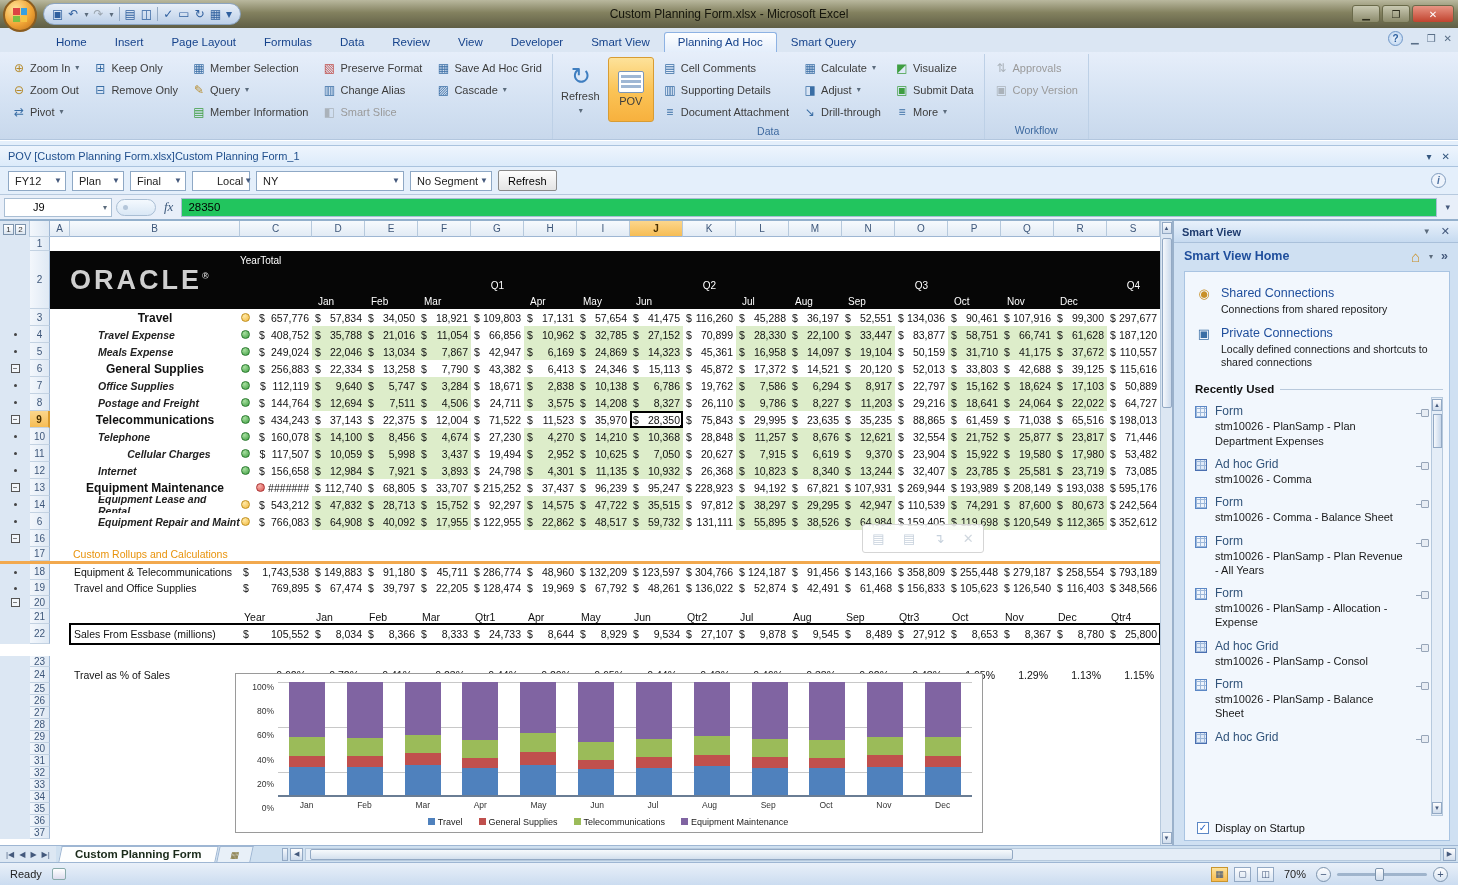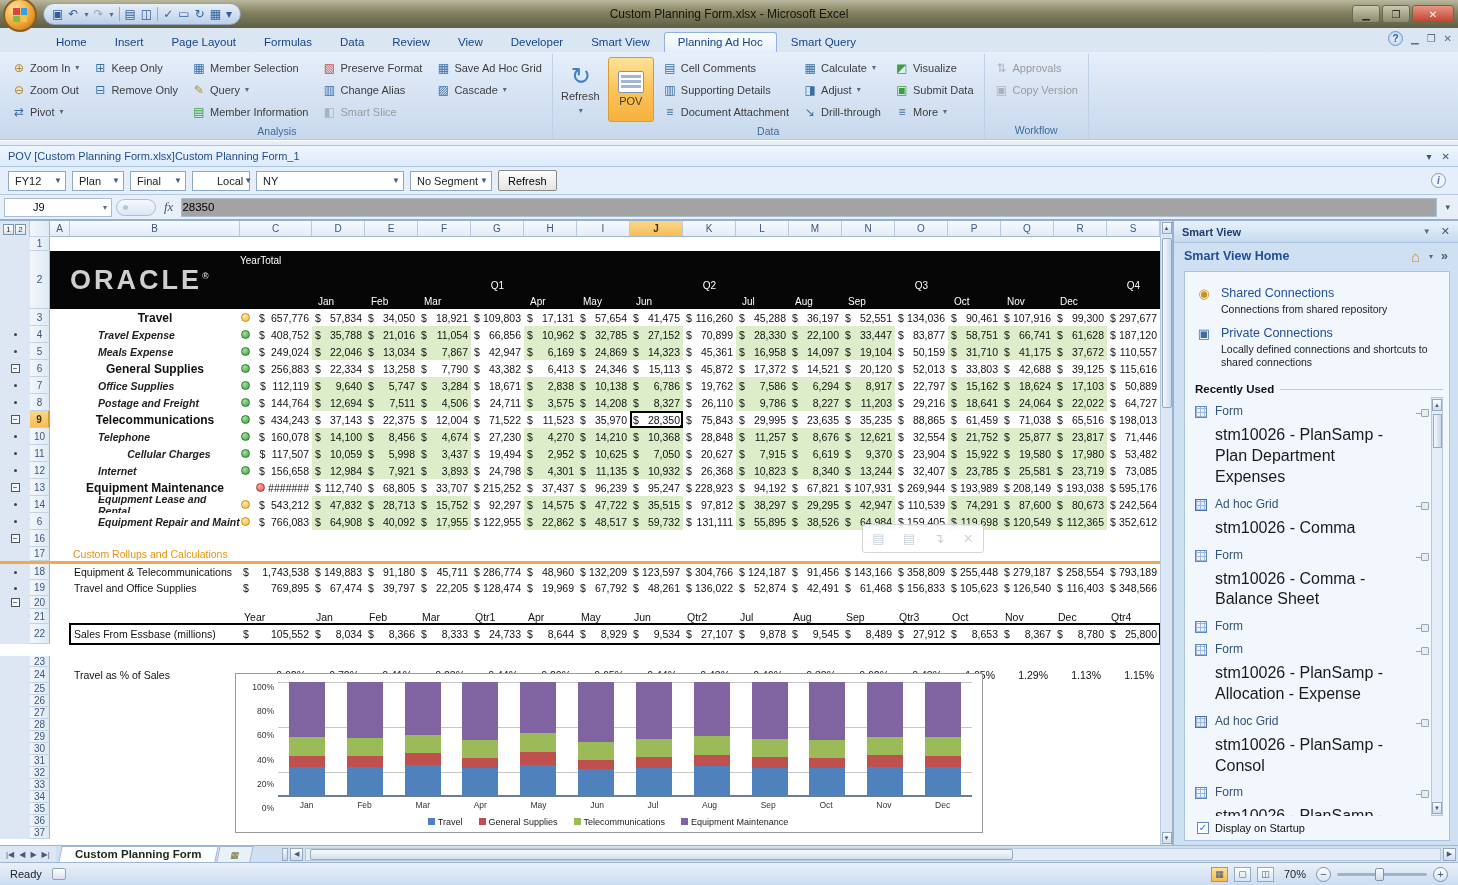--- a/index.html
+++ b/index.html
@@ -58,21 +58,21 @@
   .dd .caret { font-size:8px; color:#44597c;}
   .btn-3d { height:21px; background:linear-gradient(#fdfdfd,#e4e4e4); border:1px solid #8a8a8a; border-radius:2px; padding:0 9px; font-size:11px; display:flex; align-items:center;}
   .info-ico { position:absolute; right:12px; width:15px; height:15px; border-radius:50%; border:1px solid #7f9bbd; color:#4a6fa0; font-size:10px; font-style:italic; font-weight:bold; display:flex; align-items:center; justify-content:center; background:#eef4fc;}
 
   
   .fbar { height:26px; background:#e8eff9; border-bottom:2px solid #94b0cc; display:flex; align-items:center; padding:2px 4px; gap:4px; flex:0 0 auto;}
   .namebox { width:108px; height:19px; background:#fff; border:1px solid #a9bed4; display:flex; align-items:center; justify-content:space-between; padding:0 4px 0 28px; font-size:11px;}
   .fpill { width:40px; height:17px; border:1px solid #a9bed4; border-radius:9px; background:linear-gradient(#f4f9fe,#d9e7f5); display:flex; align-items:center; padding-left:6px;}
   .fpill i { width:5px; height:5px; border-radius:50%; background:#b4c6da;}
   .fx { font-style:italic; font-family:"Liberation Serif",serif; color:#3d5a7d; font-size:13px; padding:0 4px;}
-  .fvalue { flex:1; height:19px; background:#a3a3a3; border:1px solid #a9bed4; display:flex; align-items:center; font-size:11.5px;}
+  .fvalue { flex:1; height:19px; background:#22c55e; border:1px solid #a9bed4; display:flex; align-items:center; padding-left:6px; font-size:11.5px;}
   .fbar-caret { color:#44597c; font-size:9px; padding:0 4px;}
 
   
   .main { flex:1; display:flex; overflow:hidden; }
   .gridwrap { width:1172px; display:flex; flex:0 0 auto; background:#fff;}
   .grid { width:1160px; position:relative; background:#fff; overflow:hidden;}
   .grow { display:flex; align-items:stretch; }
   .gut { width:30px; flex:0 0 30px; background:#dce7f3; display:flex; align-items:center; justify-content:center; color:#333; }
   .rn  { width:20px; flex:0 0 20px; background:linear-gradient(90deg,#f3f7fc,#dfe9f4); border-right:1px solid #9eb6d3; border-bottom:1px solid #c3d2e2; font-size:10px; color:#3e577a; display:flex; align-items:center; justify-content:center;}
   .rn.sel { background:linear-gradient(#fbd68c,#f6bd55); color:#4a3000; font-weight:bold; border-right:2px solid #d89a2e;}
@@ -142,21 +142,21 @@
   .p-box { flex:1; margin:2px 8px 4px 10px; background:#f2f7fd; border:1px solid #a9c4e2; padding:10px 6px 4px 10px; display:flex; flex-direction:column; overflow:hidden; position:relative;}
   .p-link-row { display:flex; gap:8px; margin:4px 0 2px; align-items:flex-start;}
   .p-link { color:#1f4e9c; font-size:12.5px; }
   .p-desc { color:#1a1a1a; font-size:10.5px; line-height:1.25; margin:1px 0 10px 26px;}
   .conn-ico { font-size:13px; width:18px; text-align:center;}
   .ru-head { display:flex; align-items:center; gap:6px; font-weight:bold; font-size:11.5px; color:#111; margin:4px 0 2px;}
   .ru-head .line { flex:1; height:1px; background:#b9c9dc;}
   .ru-list { flex:1; overflow:hidden; position:relative; padding-right:14px;}
   .ru-item { display:flex; gap:8px; padding:7px 0 2px; position:relative;}
   .ru-item .tt { color:#31537a; font-size:12px; }
-  .ru-item .dd2 { color:#1a1a1a; font-size:16px; line-height:1.3; margin-top:7px; max-width:190px;}
+  .ru-item .dd2 { color:#1a1a1a; font-size:11px; line-height:1.3; margin-top:1px; max-width:190px;}
   .tbl-ico { width:12px; height:12px; flex:0 0 12px; margin-top:2px; border:1px solid #5b87c5;
     background:repeating-linear-gradient(0deg,#9db8da 0 1px,transparent 1px 4px),repeating-linear-gradient(90deg,#9db8da 0 1px,transparent 1px 4px),#eef4fc;}
   .tbl-ico.adhoc { border-color:#4a6fb0; background-color:#dfe9f8;}
   .pin { position:absolute; right:0; top:12px; width:8px; height:8px; border:1px solid #97a5b8; border-radius:1px; background:#e8edf4;}
   .pin:before { content:""; position:absolute; left:-6px; top:3px; width:6px; height:1px; background:#97a5b8;}
   .ru-scroll { position:absolute; right:0; top:0; bottom:0; width:12px; background:#e4edf7; border:1px solid #b6c9dd; display:flex; flex-direction:column; align-items:center; padding:1px;}
   .ru-thumb { width:9px; height:34px; background:linear-gradient(90deg,#f5f8fc,#c6d6ea); border:1px solid #93a9c4; margin-top:3px;}
   .p-startup { display:flex; align-items:center; gap:6px; padding:6px 2px 2px; color:#111;}
   .chk { width:12px; height:12px; border:1px solid #5b87c5; background:#fff; color:#2a66c8; font-size:10px; line-height:10px; text-align:center;}
 
@@ -306,21 +306,20 @@
               <span class="ig" style="color: rgb(58, 110, 165);">▦</span>
               <span>Save Ad Hoc Grid</span>
             </div>
             <div class="rbtn">
               <span class="ig" style="color: rgb(58, 110, 165);">▨</span>
               <span>Cascade</span>
               <span class="caret">▾</span>
             </div>
           </div>
         </div>
-        <div class="grouplabel">Analysis</div>
       </div>
       <div class="rgroup">
         <div class="rgroup-body">
           <div class="bigbtn">
             <span class="refresh-ico">↻</span>
             <div class="blabel">Refresh<span class="caret"> ▾</span></div>
           </div>
           <div class="bigbtn pov">
             <span class="pov-ico"></span>
             <div class="blabel">POV</div>
@@ -2060,20 +2059,21 @@
               <div>
                 <div class="tt">Form</div>
                 <div class="dd2">stm10026 - Comma - Balance Sheet</div>
               </div>
               <span class="pin"></span>
             </div>
             <div class="ru-item">
               <span class="tbl-ico"></span>
               <div>
                 <div class="tt">Form</div>
+                <div class="dd2">stm10026 - PlanSamp - Plan Revenue - All Years</div>
               </div>
               <span class="pin"></span>
             </div>
             <div class="ru-item">
               <span class="tbl-ico"></span>
               <div>
                 <div class="tt">Form</div>
                 <div class="dd2">stm10026 - PlanSamp - Allocation - Expense</div>
               </div>
               <span class="pin"></span>

